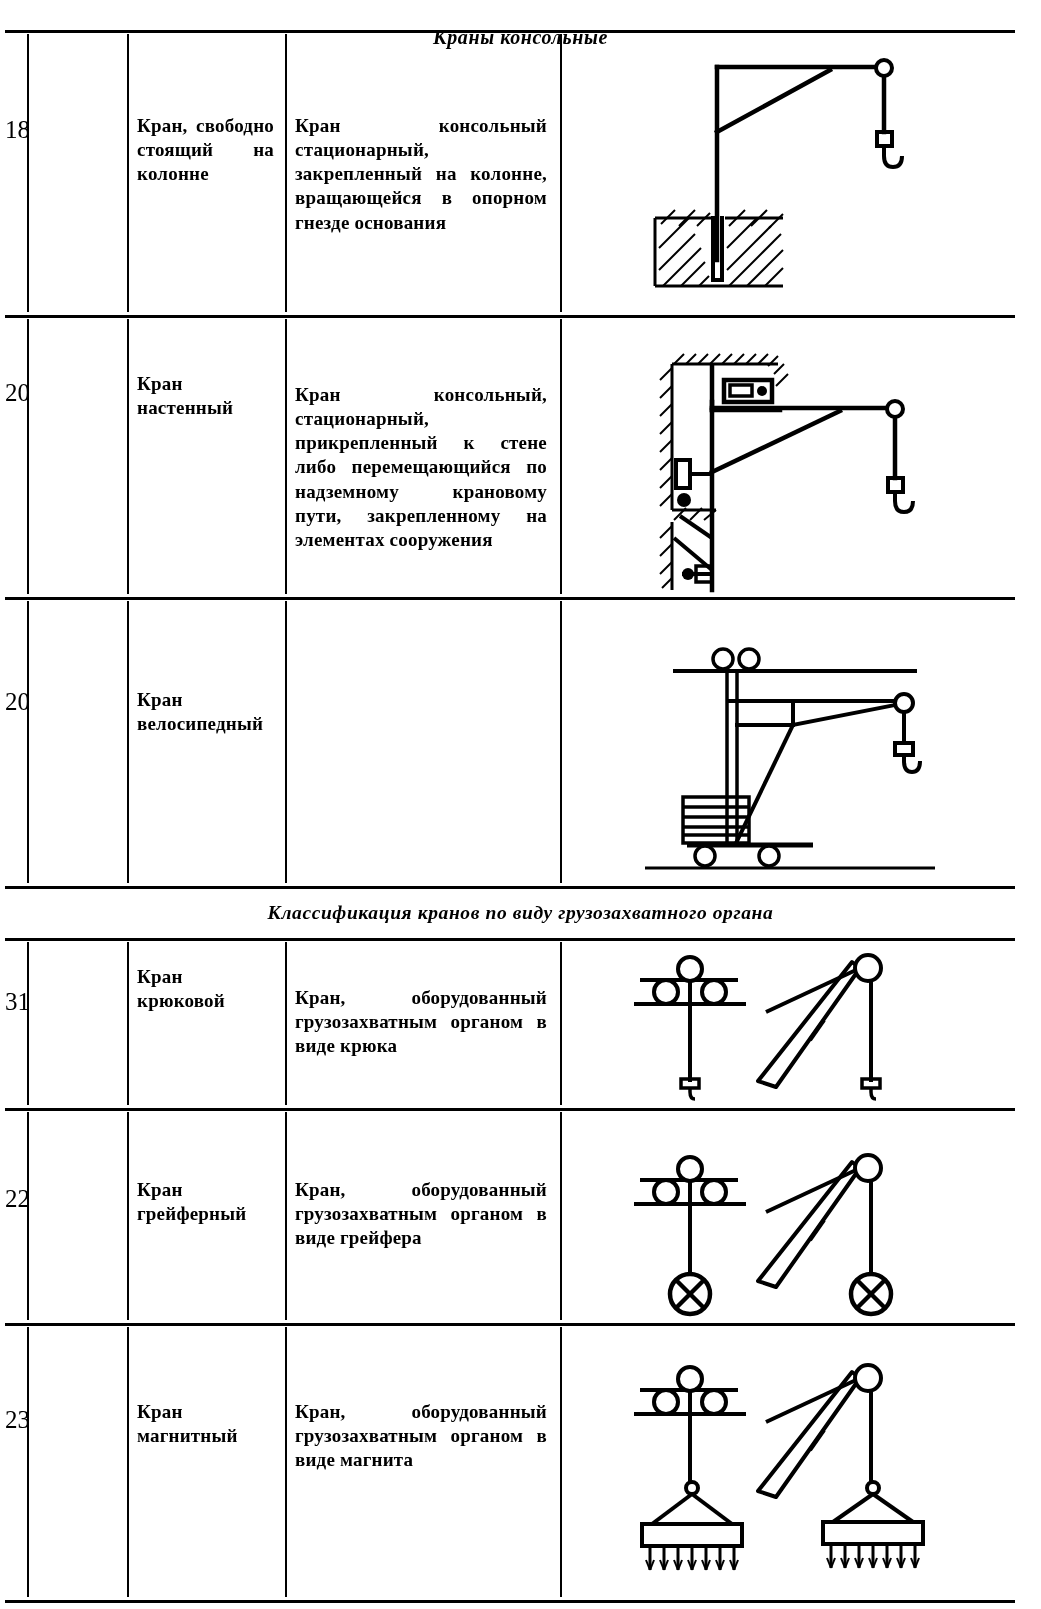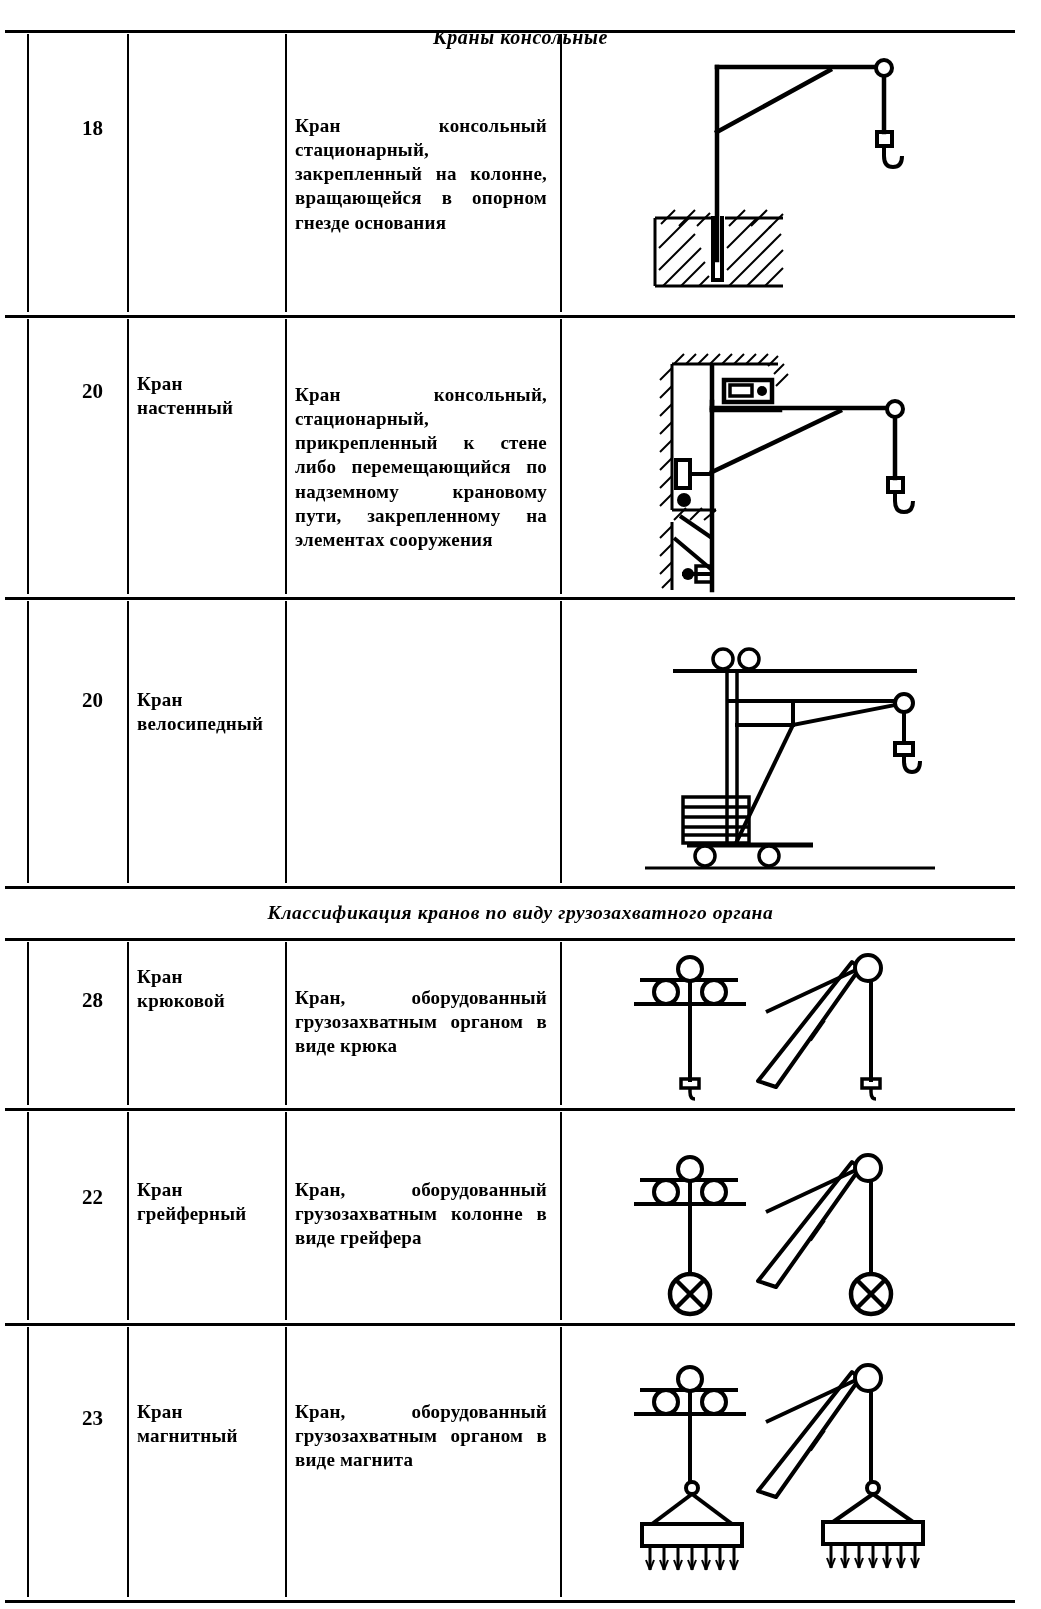--- a/index.html
+++ b/index.html
@@ -45,23 +45,23 @@
   .vrule {
     position: absolute;
     width: 2px;
     background: #000;
   }
 
   
   .num-cell {
     position: absolute;
     width: 98px;
-    text-align: right;
-    font-size: 21px;
-    font-weight: bold;
+    text-align: left;
+    font-size: 25px;
+    font-weight: normal;
     font-family: "Liberation Serif", "DejaVu Serif", serif;
   }
   .term-cell {
     position: absolute;
     left: 137px;
     width: 137px;
     font-size: 19px;
     line-height: 1.27;
     text-align: justify;
     text-align-last: left;
@@ -126,20 +126,21 @@
   <div class="vrule" style="left:127px; top:1112px; height:208px"></div>
   <div class="vrule" style="left:285px; top:1112px; height:208px"></div>
   <div class="vrule" style="left:560px; top:1112px; height:208px"></div>
 
   <div class="vrule" style="left:27px;  top:1327px; height:270px"></div>
   <div class="vrule" style="left:127px; top:1327px; height:270px"></div>
   <div class="vrule" style="left:285px; top:1327px; height:270px"></div>
   <div class="vrule" style="left:560px; top:1327px; height:270px"></div>
 
   <div class="num-cell" style="left:5px; top:116px">18</div>
+  <div class="term-cell" style="top:114px">Кран, свободно стоящий на колонне</div>
   <div class="def-cell" style="top:114px">Кран консольный стационарный, закрепленный на колонне, вращающейся в опорном гнезде основания</div>
 
   <div class="fig" style="left:655px; top:48px">
     <svg width="290" height="250" viewBox="0 0 290 250">
       <g fill="none" stroke="#000" stroke-width="4.5" stroke-linecap="square">
 
         <line x1="62" y1="19" x2="228" y2="19"></line>
 
         <line x1="62" y1="19" x2="62" y2="212"></line>
 
@@ -324,21 +325,21 @@
       </g>
 
       <g stroke="#000" stroke-width="3">
         <line x1="0" y1="243" x2="290" y2="243"></line>
       </g>
     </svg>
   </div>
 
   <div class="section-caption" id="caption-mid">Классификация кранов по виду грузозахватного органа</div>
 
-  <div class="num-cell" style="left:5px; top:988px">28</div>
+  <div class="num-cell" style="left:5px; top:988px">31</div>
   <div class="term-cell nj" style="top:965px">Кран крюковой</div>
   <div class="def-cell" style="top:986px">Кран, оборудованный грузозахватным органом в виде крюка</div>
 
   <div class="fig" style="left:628px; top:948px">
     <svg width="330" height="155" viewBox="0 0 330 155">
 
       <g stroke="#000" stroke-width="4">
         <line x1="12" y1="32" x2="110" y2="32"></line>
         <line x1="6" y1="56" x2="118" y2="56"></line>
         <line x1="62" y1="30" x2="62" y2="134"></line>
@@ -364,21 +365,21 @@
 
       <g fill="none" stroke="#000" stroke-width="3.5">
         <rect x="234" y="131" width="18" height="9"></rect>
         <path d="M243 140 v4 q0 7 5 7"></path>
       </g>
     </svg>
   </div>
 
   <div class="num-cell" style="left:5px; top:1185px">22</div>
   <div class="term-cell" style="top:1178px">Кран грейферный</div>
-  <div class="def-cell" style="top:1178px">Кран, оборудованный грузозахватным колонне в виде грейфера</div>
+  <div class="def-cell" style="top:1178px">Кран, оборудованный грузозахватным органом в виде грейфера</div>
 
   <div class="fig" style="left:628px; top:1148px">
     <svg width="330" height="165" viewBox="0 0 330 165">
 
       <g stroke="#000" stroke-width="4">
         <line x1="12" y1="32" x2="110" y2="32"></line>
         <line x1="6" y1="56" x2="118" y2="56"></line>
         <line x1="62" y1="30" x2="62" y2="124"></line>
       </g>
       <circle cx="62" cy="21" r="12" fill="#fff" stroke="#000" stroke-width="4"></circle>

